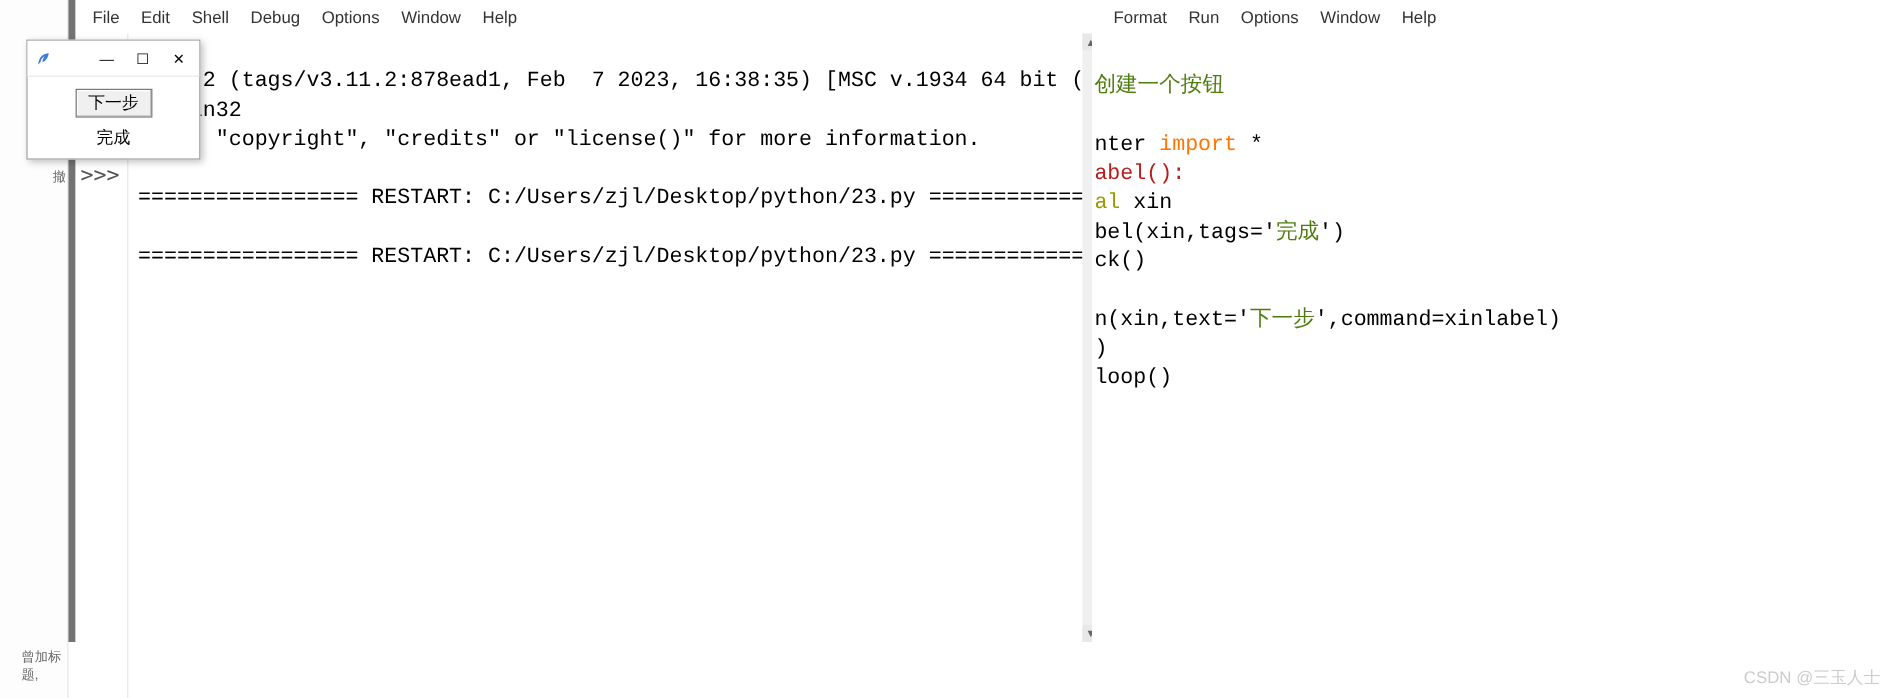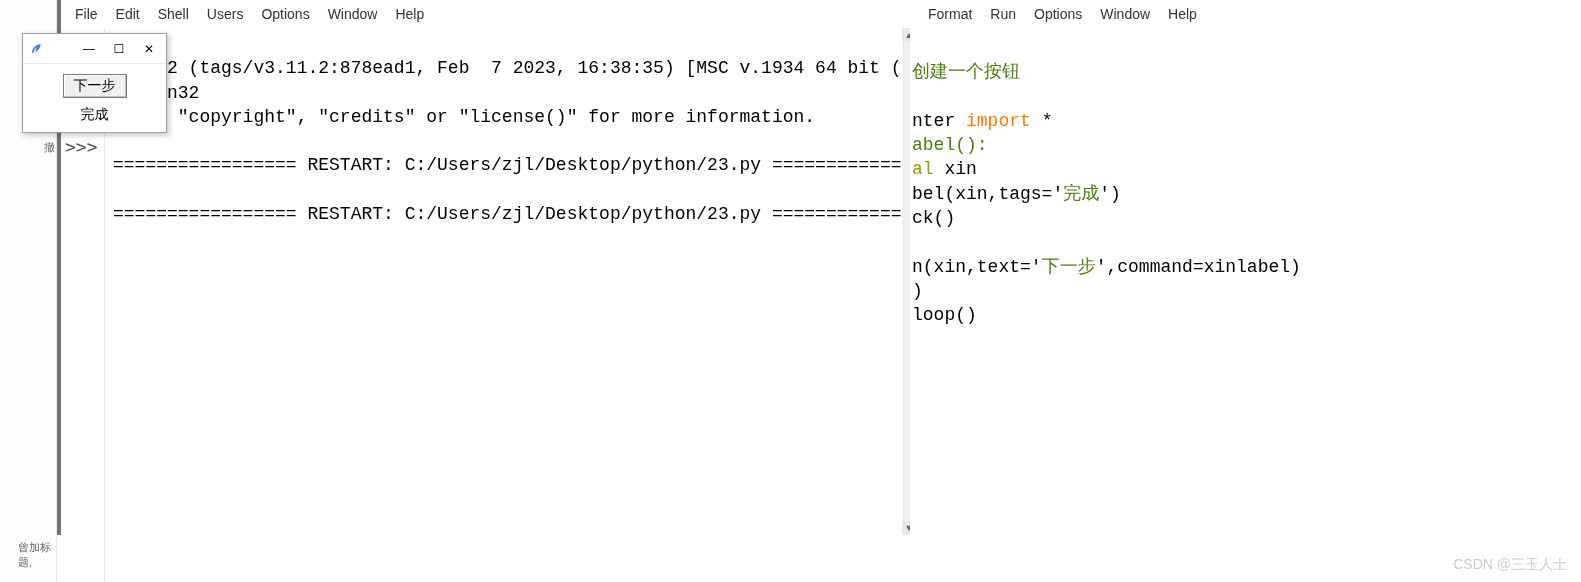--- a/index.html
+++ b/index.html
@@ -26,21 +26,21 @@
     cursor: default;
   }
 
   .shell-window {
     position: absolute;
     top: 0;
     left: 57px;
     width: 860px;
     height: 535px;
     background: #fff;
-    border-left: 4px solid #737373;
+    border-left: 6px solid #737373;
     border-right: 1px solid #ccc;
   }
   .editor-window {
     position: absolute;
     top: 0;
     left: 910px;
     width: 681px;
     height: 582px;
     background: #fff;
   }
@@ -166,21 +166,21 @@
     position: absolute;
     left: 44px;
     font-size: 11px;
     color: #666;
   }
   .side-text.t1 { top: 140px; }
   .side-text.t2 { top: 540px; left: 2px; margin-left: 16px; }
 
   
   .kw-orange { color: #ff7700; }
-  .kw-blue   { color: #4d7c0f; }
+  .kw-blue   { color: #b91c1c; }
   .str-green { color: #4d7c0f; }
   .khaki     { color: #999900; margin-top: 20px; }
 
   .watermark {
     position: absolute;
     right: 14px;
     bottom: 8px;
     font-size: 14px;
     color: #ccc;
     font-family: "Microsoft YaHei", sans-serif;
@@ -197,21 +197,21 @@
   <span class="side-icon i2">▢</span>
   <span class="side-text t1">撤</span>
   <span class="side-text t2">曾加标题,</span>
 </div>
 
 <div class="shell-window">
   <div class="menubar">
     <span>File</span>
     <span>Edit</span>
     <span>Shell</span>
-    <span>Users</span>
+    <span>Debug</span>
     <span>Options</span>
     <span>Window</span>
     <span>Help</span>
   </div>
   <div class="shell-gutter">
     <div class="prompt-col">&gt;&gt;&gt;</div>
   </div>
   <div class="shell-body">
     <div class="code-area">
 <span>3.11.2 (tags/v3.11.2:878ead1, Feb  7 2023, 16:38:35) [MSC v.1934 64 bit (</span>

